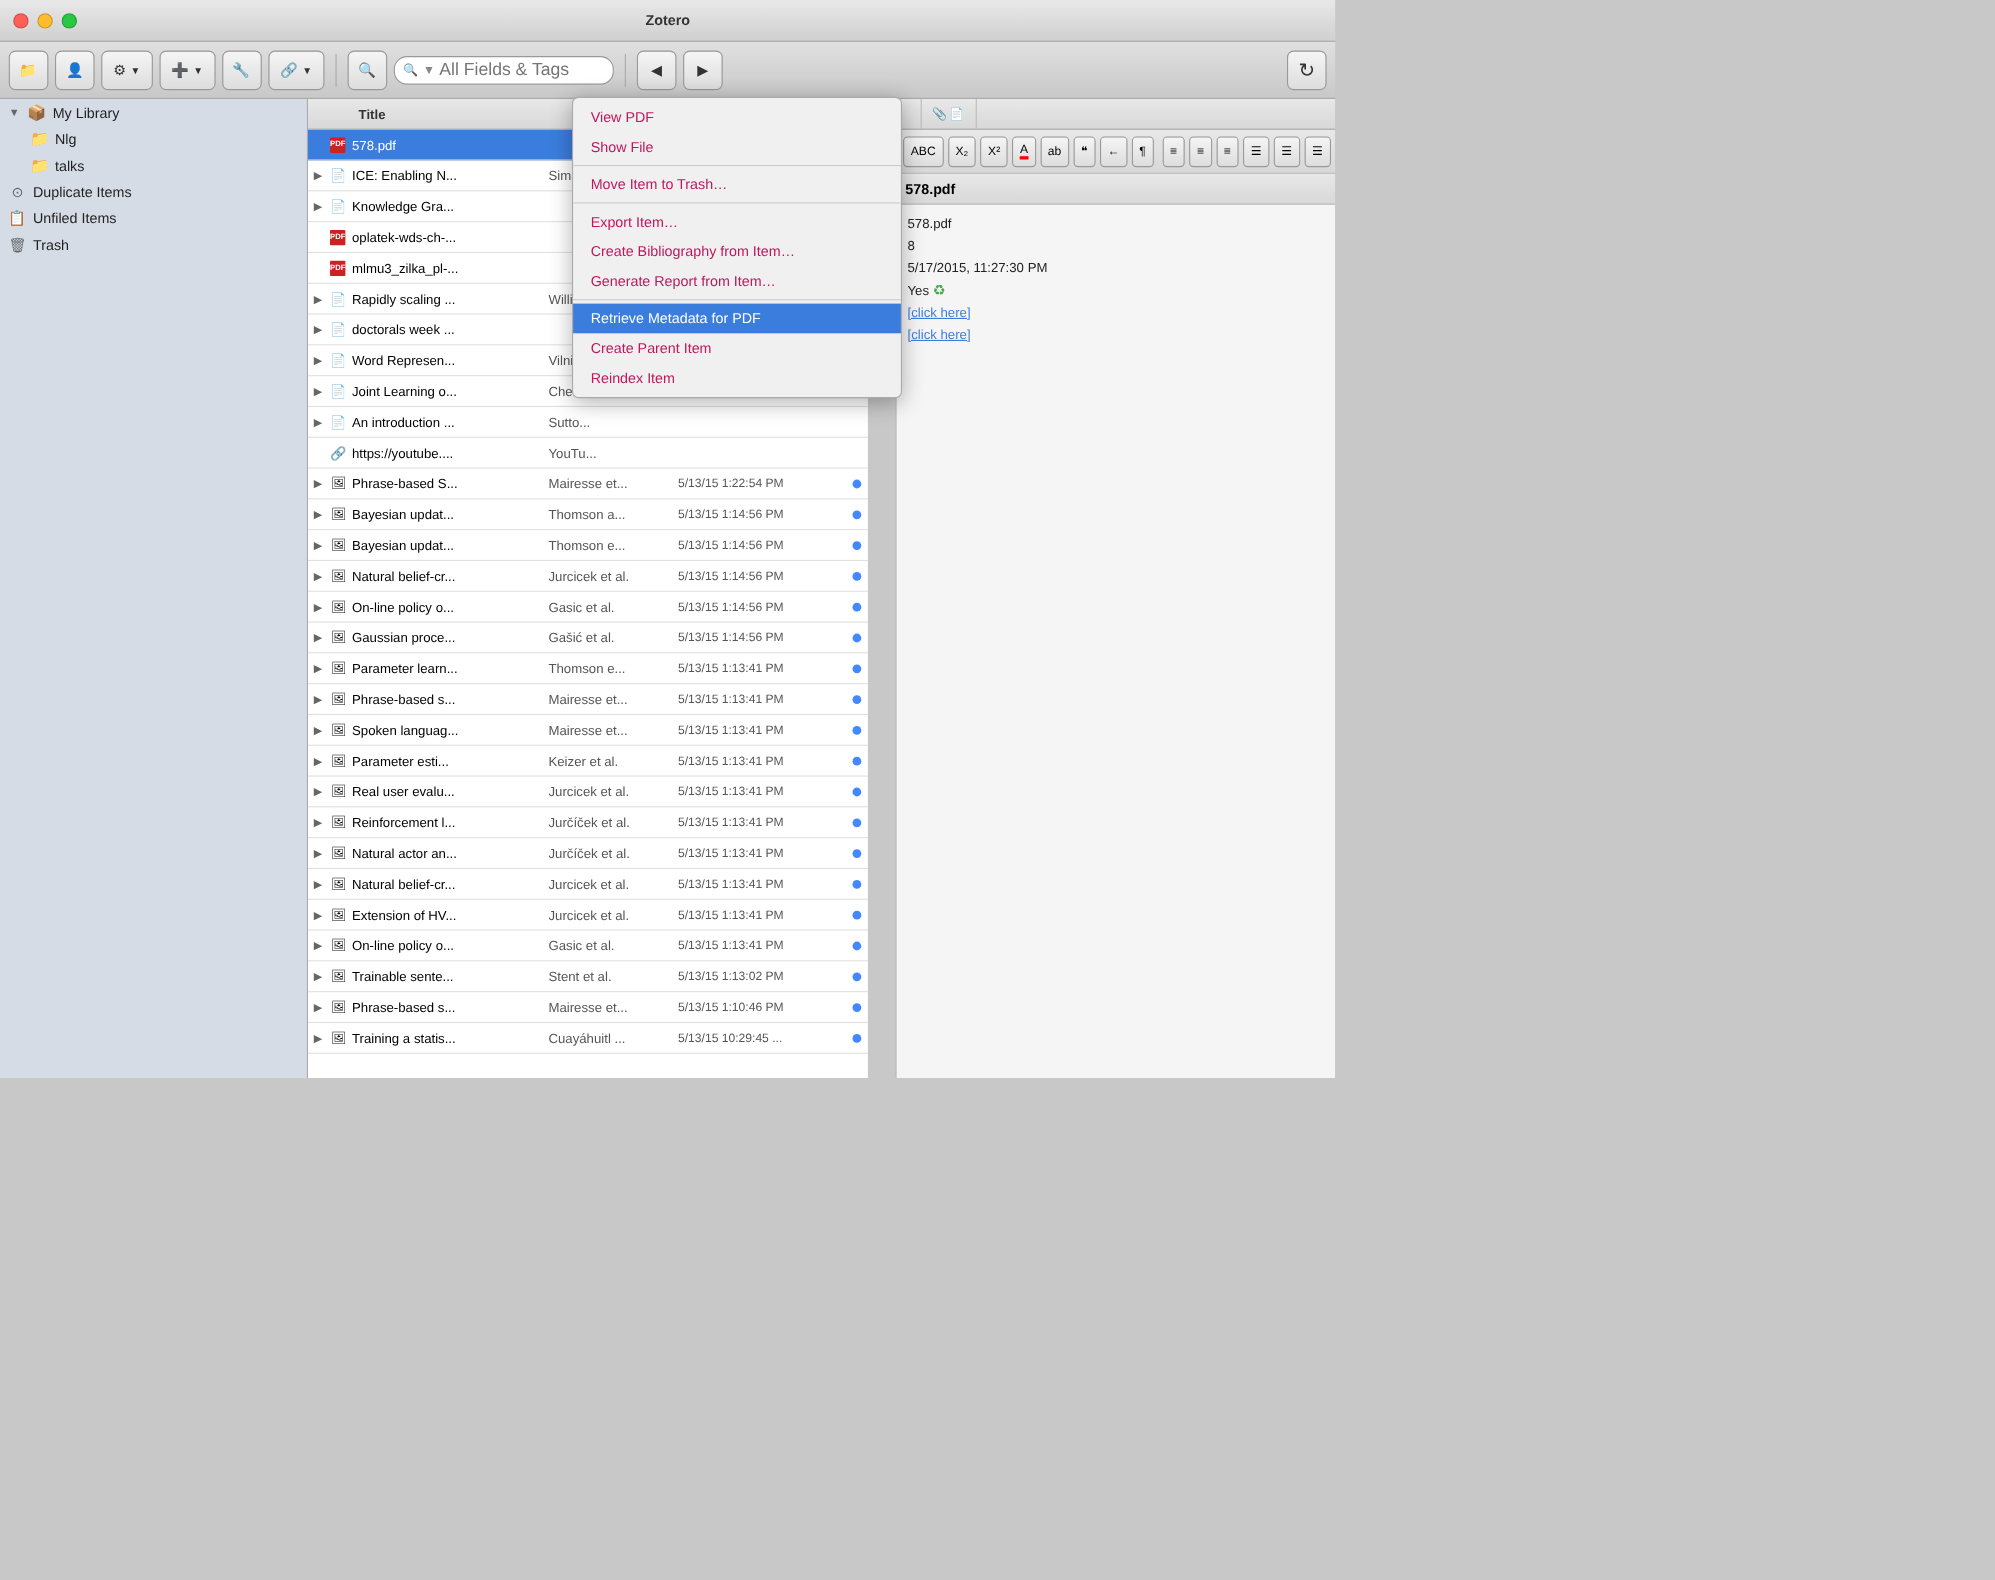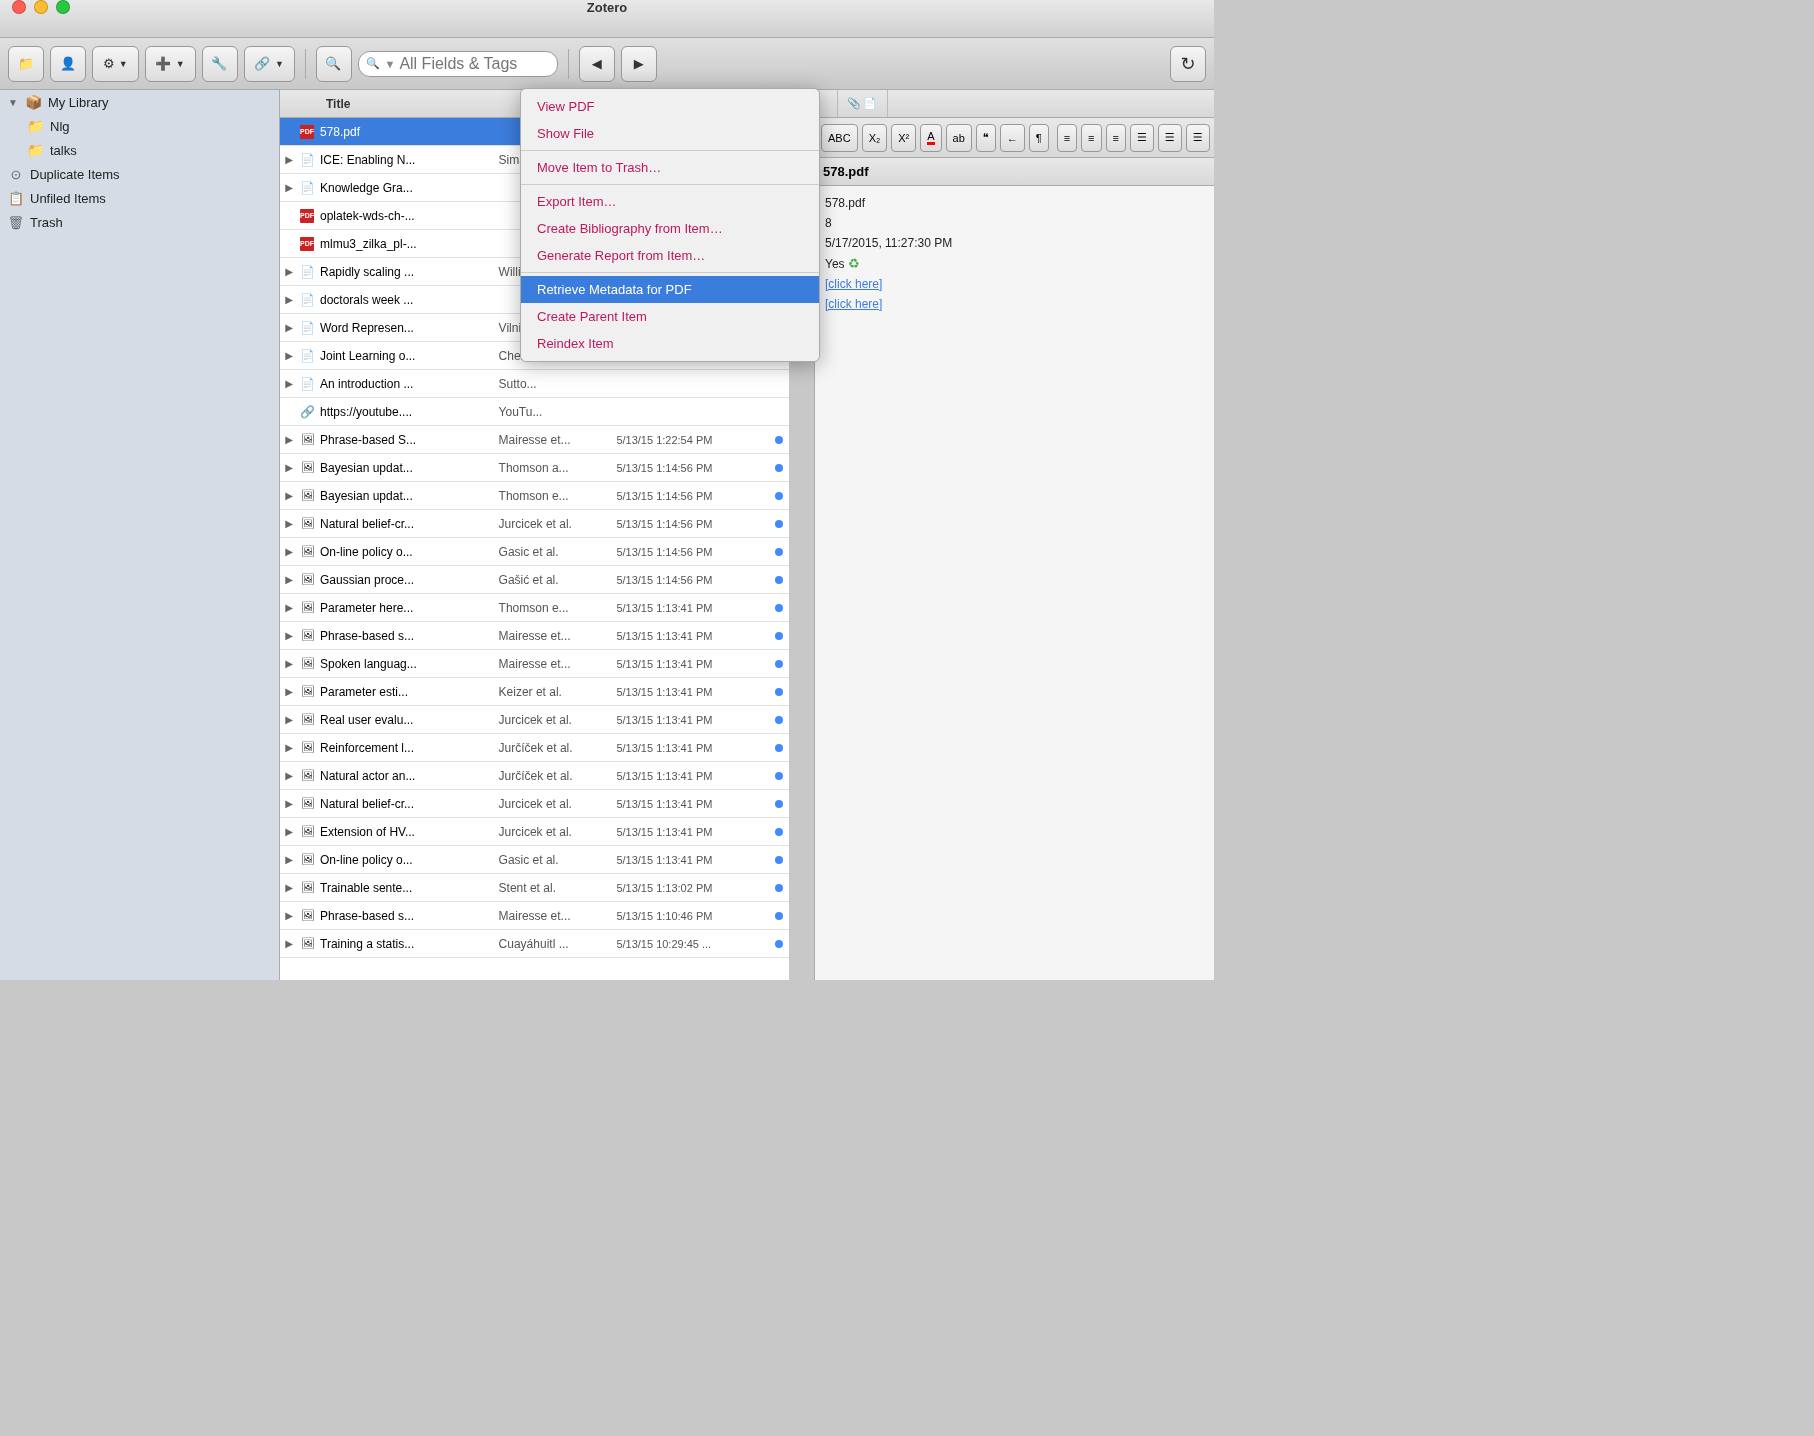--- a/index.html
+++ b/index.html
@@ -11,20 +11,21 @@
       font-size: 13px;
       overflow: hidden;
       position: relative;
     }
 
     
     .title-bar {
       height: 38px;
       background: linear-gradient(to bottom, #e8e8e8, #d0d0d0);
       display: flex;
+      align-items: center;
       justify-content: center;
       position: relative;
       border-bottom: 1px solid #aaa;
     }
     .title-bar-buttons {
       position: absolute;
       left: 12px;
       display: flex;
       gap: 8px;
       align-items: center;
@@ -641,21 +642,21 @@
           <div class="row-dot">
               <div class="blue-dot"></div>
             </div>
         </div>
 
         <div class="table-row">
           <div class="row-expander">▶</div>
           <div class="row-icon">
               <span style="font-size:11px;">🖼</span>
             </div>
-          <div class="row-title">Parameter here...</div>
+          <div class="row-title">Parameter learn...</div>
           <div class="row-creator">Thomson e...</div>
           <div class="row-date">5/13/15 1:13:41 PM</div>
           <div class="row-dot">
               <div class="blue-dot"></div>
             </div>
         </div>
 
         <div class="table-row">
           <div class="row-expander">▶</div>
           <div class="row-icon">

